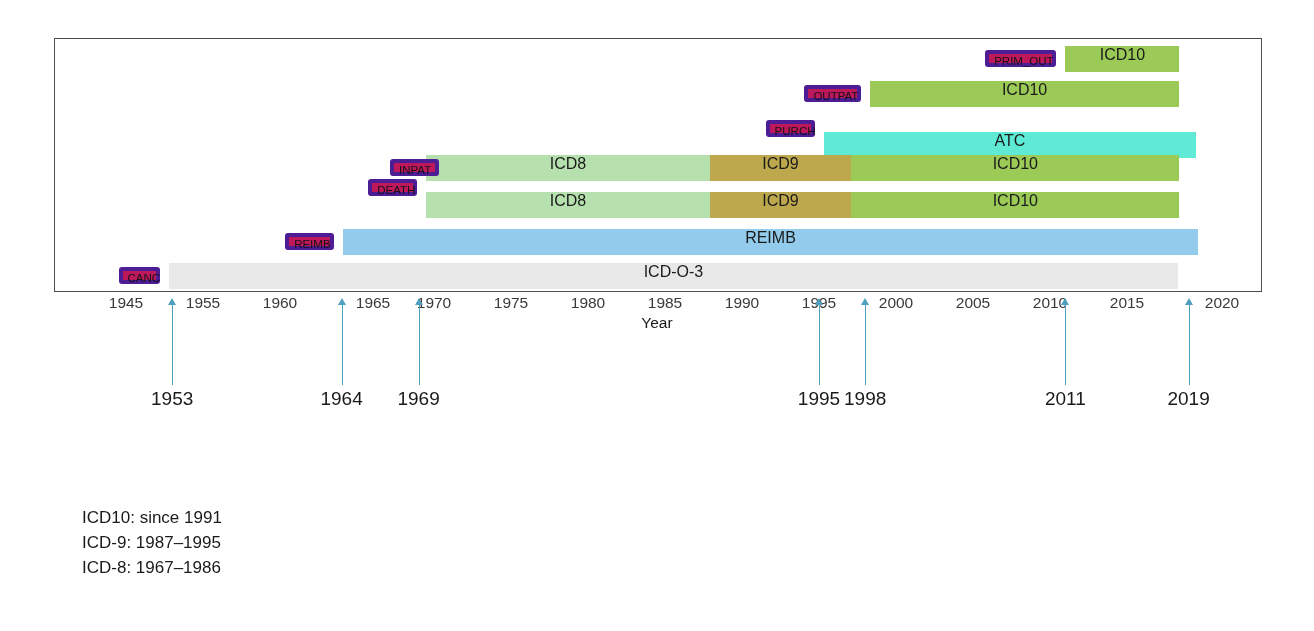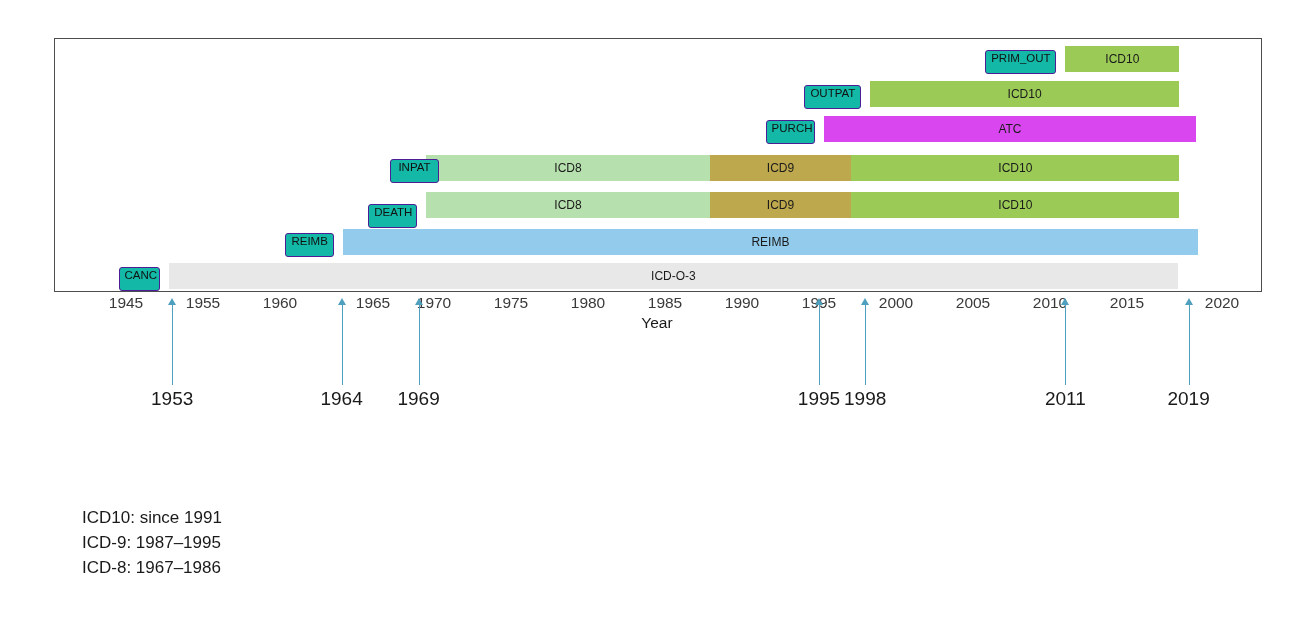--- a/index.html
+++ b/index.html
@@ -11,28 +11,28 @@
   #chart-root{position:absolute;left:0;top:0;width:1314px;height:631px;}
 
   
   .plot-frame{
     position:absolute;left:54px;top:38px;width:1208px;height:254px;
     border:1px solid #4d4d4d;box-sizing:border-box;background:#fff;
   }
 
   
   .track{position:absolute;height:26px;}
-  .seg{position:absolute;top:0;height:26px;display:flex;align-items:center;
-       justify-content:center;font-size:12px;color:#1a1a1a;white-space:nowrap;}
+  .seg{position:absolute;top:0;height:26px;display:flex;align-items:flex-start;
+       justify-content:center;font-size:16px;color:#1a1a1a;white-space:nowrap;}
   .seg span{pointer-events:none;}
 
   
   .tag{
-    position:absolute;height:24px;line-height:15px;
-    border:1px solid #4c1d95;border-radius:3px;background:#14b8a6;
+    position:absolute;height:17px;line-height:15px;
+    border:4px solid #4c1d95;border-radius:3px;background:#be185d;
     font-size:11.5px;color:#111;padding:0 5px;box-sizing:border-box;
     white-space:nowrap;text-align:center;
   }
 
   
   .tick-label{
     position:absolute;top:294px;font-size:15.5px;color:#3a3a3a;
     transform:translateX(-50%);white-space:nowrap;
   }
   .axis-title{
@@ -73,21 +73,21 @@
         </div>
       </div>
       <div class="tag" style="width: 71.2px; left: 985.2px; top: 50px;">PRIM_OUT</div>
       <div class="track" style="left: 869.82px; top: 81px; width: 309.54px;">
         <div class="seg" style="left: 0px; width: 309.54px; background: rgb(155, 202, 87);">
           <span>ICD10</span>
         </div>
       </div>
       <div class="tag" style="width: 56.4px; left: 804.42px; top: 85px;">OUTPAT</div>
       <div class="track" style="left: 823.62px; top: 116px; width: 372.68px;">
-        <div class="seg" style="left: 0px; width: 372.68px; background: #d946ef;">
+        <div class="seg" style="left: 0px; width: 372.68px; background: #5eead4; margin-top: 16px;">
           <span>ATC</span>
         </div>
       </div>
       <div class="tag" style="width: 49px; left: 765.62px; top: 120px;">PURCH</div>
       <div class="track" style="left: 426.3px; top: 155px; width: 753.06px;">
         <div class="seg" style="left: 0px; width: 283.36px; background: rgb(182, 224, 174);">
           <span>ICD8</span>
         </div>
         <div class="seg" style="left: 283.36px; width: 141.68px; background: rgb(189, 168, 78);">
           <span>ICD9</span>
@@ -101,21 +101,21 @@
         <div class="seg" style="left: 0px; width: 283.36px; background: rgb(182, 224, 174);">
           <span>ICD8</span>
         </div>
         <div class="seg" style="left: 283.36px; width: 141.68px; background: rgb(189, 168, 78);">
           <span>ICD9</span>
         </div>
         <div class="seg" style="left: 425.04px; width: 328.02px; background: rgb(155, 202, 87);">
           <span>ICD10</span>
         </div>
       </div>
-      <div class="tag" style="width: 49px; left: 368.3px; top: 204px;">DEATH</div>
+      <div class="tag" style="width: 49px; left: 368.3px; top: 179px;">DEATH</div>
       <div class="track" style="left: 343.14px; top: 229px; width: 854.7px;">
         <div class="seg" style="left: 0px; width: 854.7px; background: rgb(146, 203, 235);">
           <span>REIMB</span>
         </div>
       </div>
       <div class="tag" style="width: 49px; left: 285.14px; top: 233px;">REIMB</div>
       <div class="track" style="left: 169.12px; top: 263px; width: 1008.7px;">
         <div class="seg" style="left: 0px; width: 1008.7px; background: rgb(232, 232, 232);">
           <span>ICD-O-3</span>
         </div>

